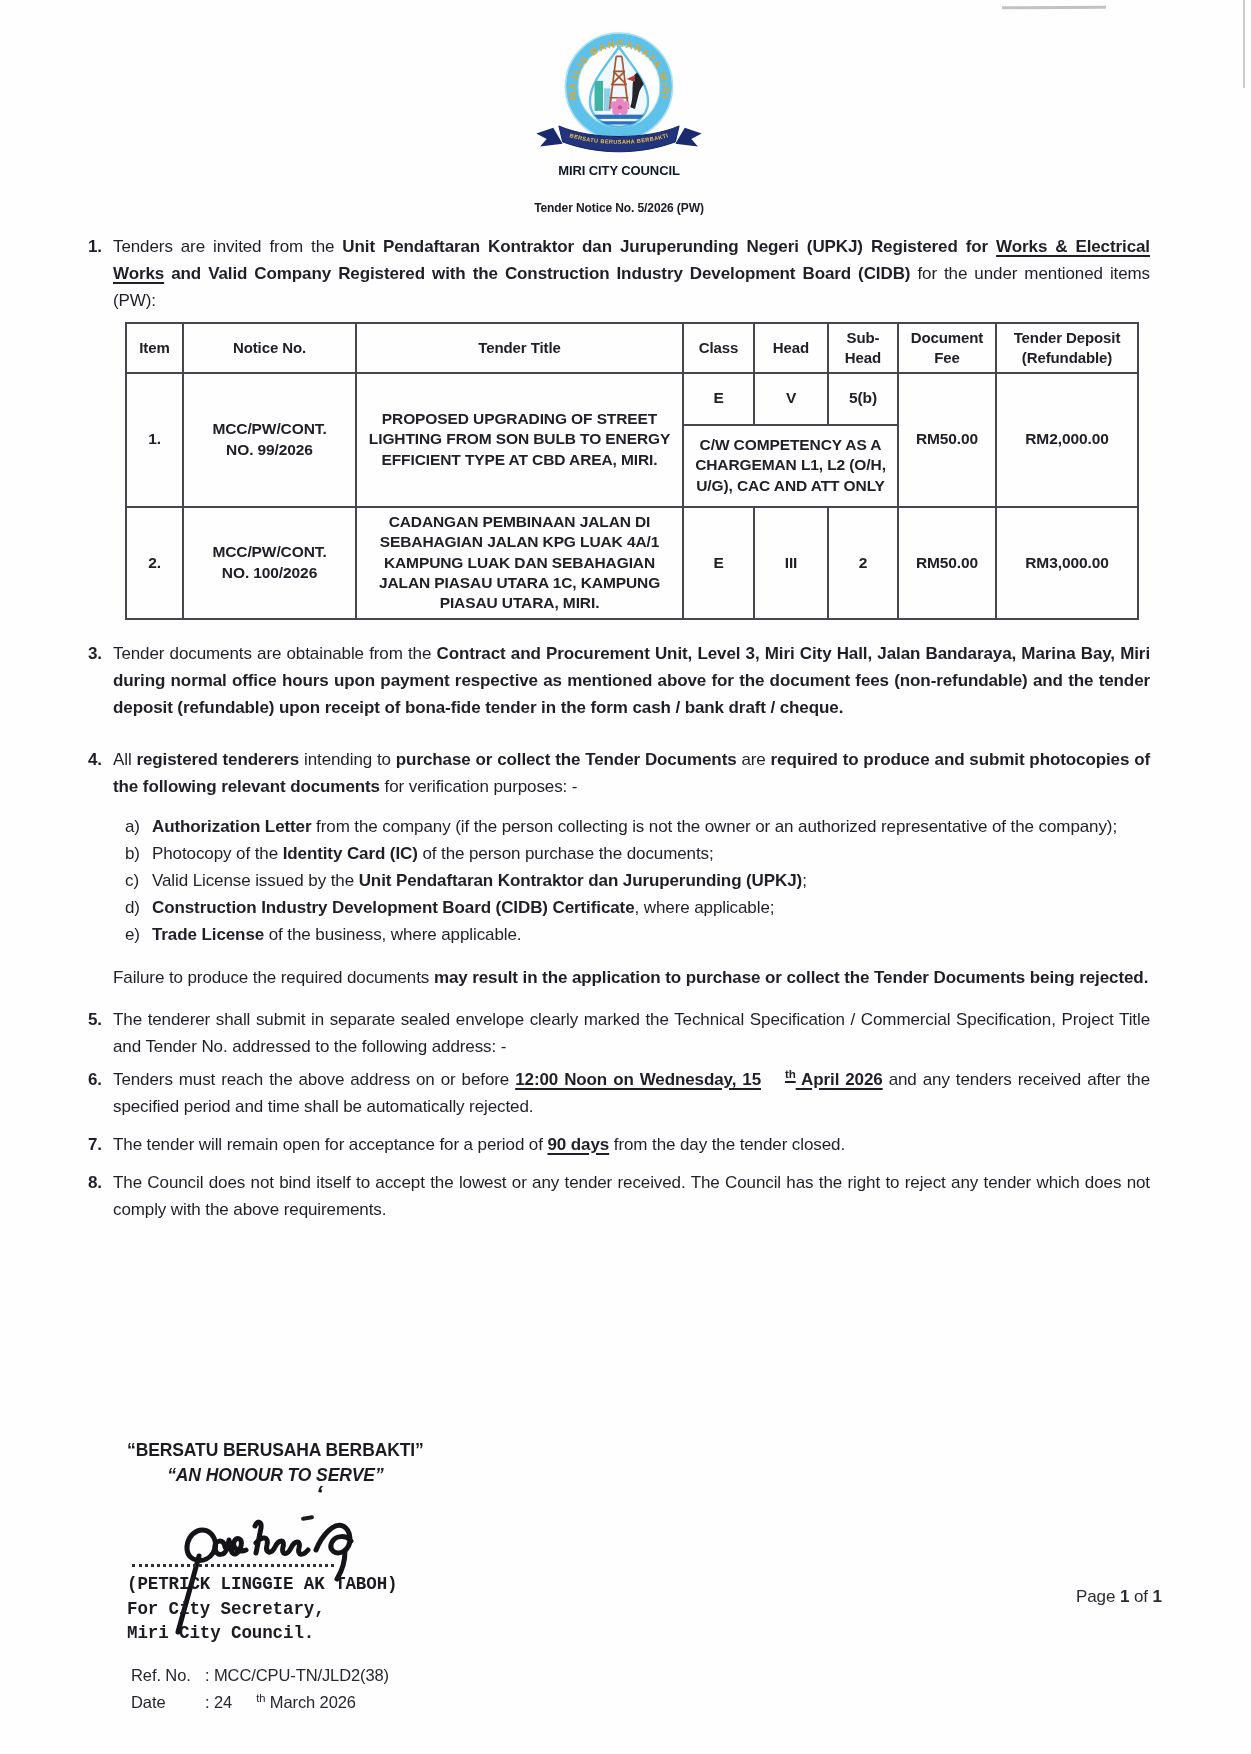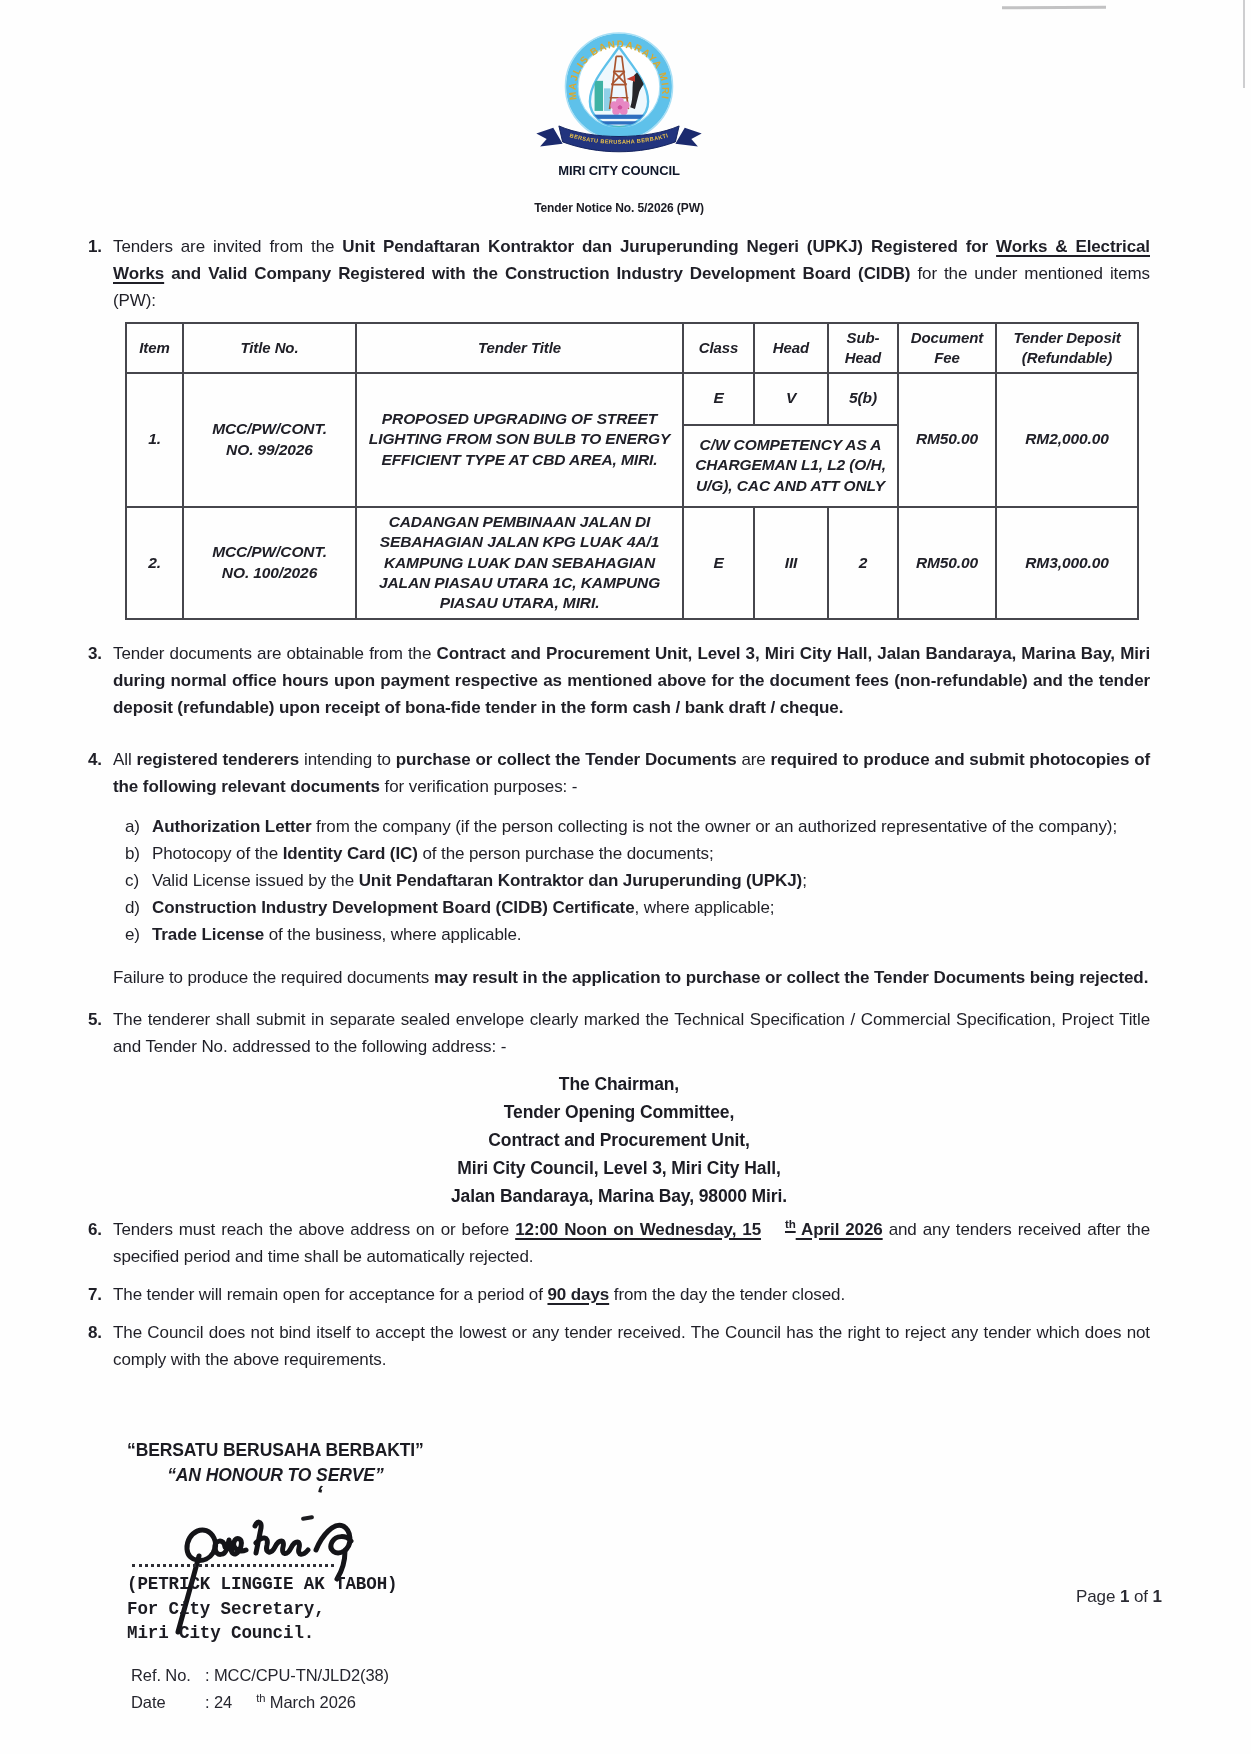--- a/index.html
+++ b/index.html
@@ -20,21 +20,21 @@
   .m-p5{margin-top:15px;}
   .m-p6{margin-top:6px;}
   .m-p7{margin-top:11px;}
   .m-p8{margin-top:11px;}
   .b{font-weight:bold;}
   .u{text-decoration:underline;text-decoration-thickness:2px;text-underline-offset:3px;}
   .i{font-style:italic;text-align:center;}
   sup{font-size:68%;line-height:0;padding-left:24px;}
   
   .table-wrap{margin:8px 0 0 37px;}
-  table.tender{border-collapse:collapse;width:1012px;table-layout:fixed;font-weight:bold;color:#202028;font-style:italic;}
+  table.tender{border-collapse:collapse;width:1012px;table-layout:fixed;font-weight:bold;color:#202028;}
   table.tender th,table.tender td{border:2px solid #46464c;vertical-align:middle;text-align:center;
     padding:4px 9px;font-size:15.5px;line-height:1.32;overflow:hidden;}
   table.tender th{font-size:15px;}
   .pre{white-space:pre-line;}
   td.just{text-align:justify;}
   tr.tr-h{height:42px;} tr.tr-1a{height:52px;} tr.tr-1b{height:82px;} tr.tr-2{height:110px;}
   
   .sublist{margin:13px 0 0 37px;width:1025px;}
   .subitem{display:grid;grid-template-columns:27px 1fr;font-size:17px;line-height:27px;text-align:justify;}
   .failure{margin:16px 0 0 25px;width:1037px;font-size:17px;line-height:27px;text-align:justify;font-weight:normal;}
@@ -137,21 +137,21 @@
             <col style="width:327px">
             <col style="width:71px">
           <col style="width:74px">
             <col style="width:70px">
             <col style="width:98px">
             <col style="width:142px">
         </colgroup>
         <tbody>
             <tr class="tr-h">
           <th class="pre">Item</th>
-          <th class="pre">Title No.</th>
+          <th class="pre">Notice No.</th>
           <th class="pre">Tender Title</th>
           <th class="pre">Class</th>
           <th class="pre">Head</th>
           <th class="pre">Sub-
 Head</th>
           <th class="pre">Document
 Fee</th>
           <th class="pre">Tender Deposit
 (Refundable)</th>
         </tr>
@@ -217,27 +217,20 @@
       </div>
     </div>
 
     <div class="failure"><span>Failure to produce the required documents </span><span class="b">may result in the application to purchase or collect the Tender Documents being rejected.</span></div>
 
     <div class="para m-p5">
       <span class="num">5.</span>
       <span><span>The tenderer shall submit in separate sealed envelope clearly marked the Technical Specification / Commercial Specification, Project Title and Tender No. addressed to the following address: -</span></span>
     </div>
 
-    <div class="address">
-      <div>The Chairman,</div>
-      <div>Tender Opening Committee,</div>
-      <div>Contract and Procurement Unit,</div>
-      <div>Miri City Council, Level 3, Miri City Hall,</div>
-      <div>Jalan Bandaraya, Marina Bay, 98000 Miri.</div>
-    </div>
 
     <div class="para m-p6">
       <span class="num">6.</span>
       <span><span>Tenders must reach the above address on or before </span><span class="b u">12:00 Noon on Wednesday, 15</span><sup class="b u">th</sup><span class="b u"> April 2026</span><span> and any tenders received after the specified period and time shall be automatically rejected.</span></span>
     </div>
     <div class="para m-p7">
       <span class="num">7.</span>
       <span><span>The tender will remain open for acceptance for a period of </span><span class="b u">90 days</span><span> from the day the tender closed.</span></span>
     </div>
     <div class="para m-p8">

